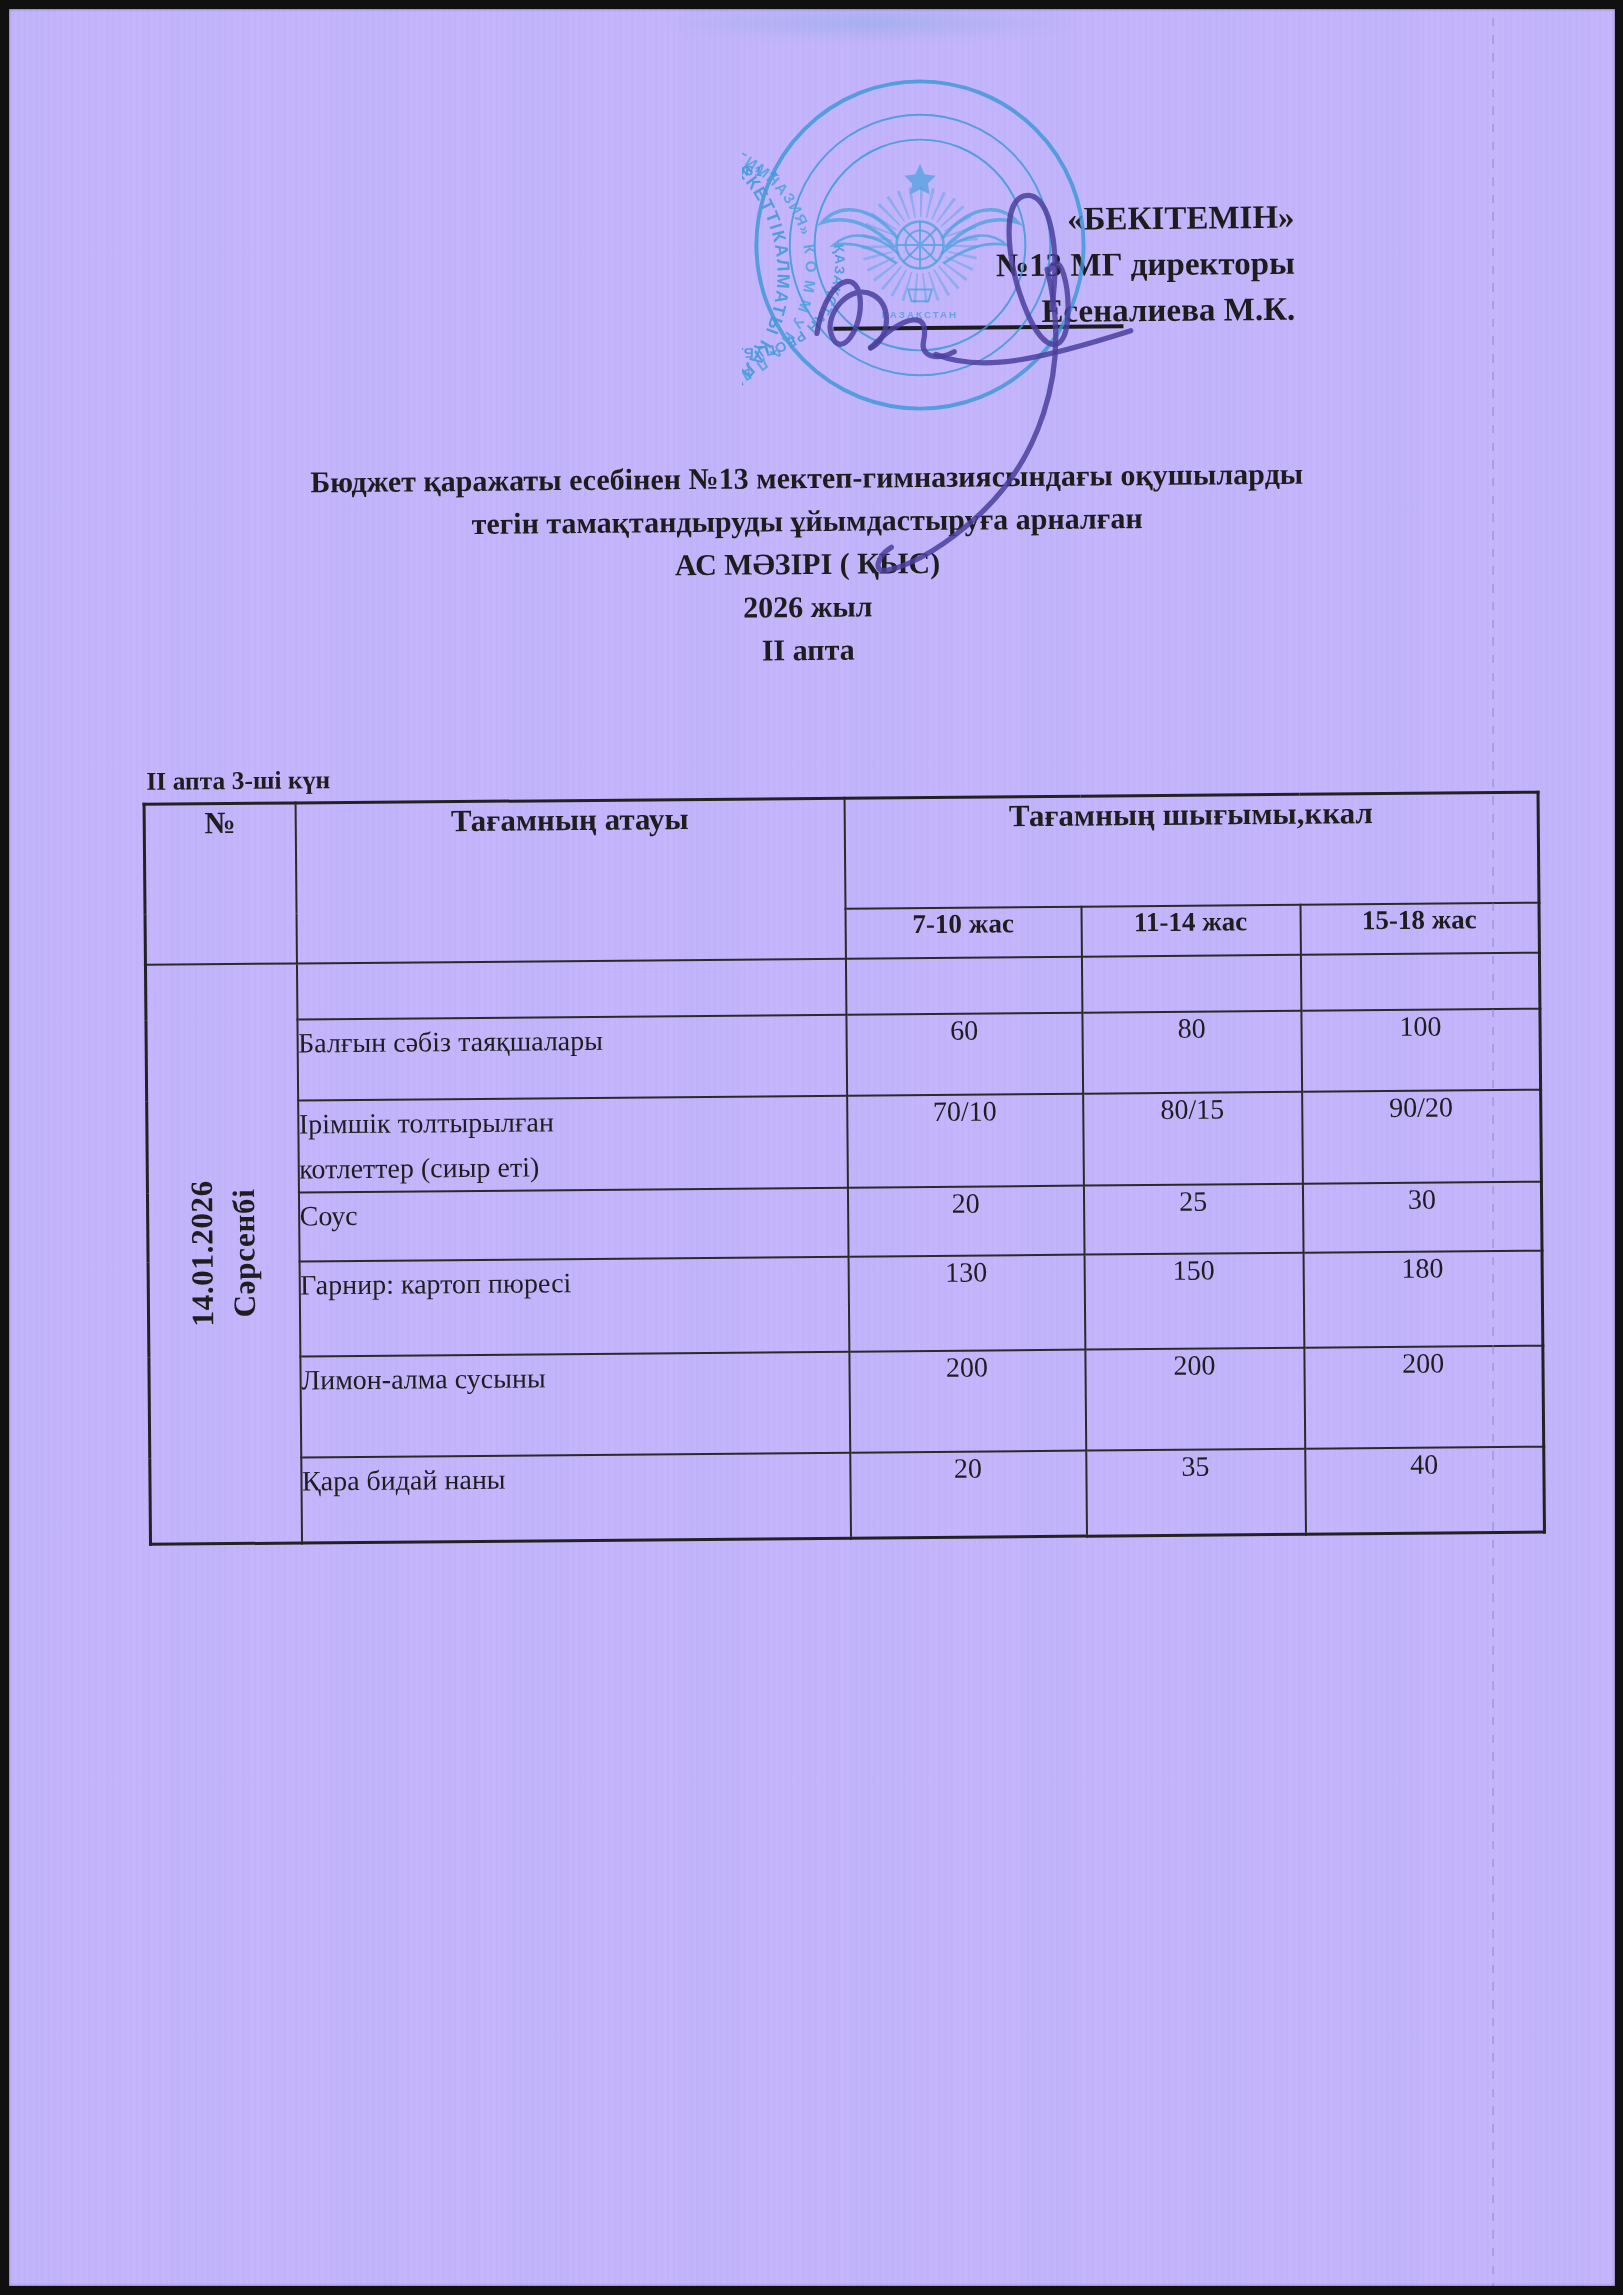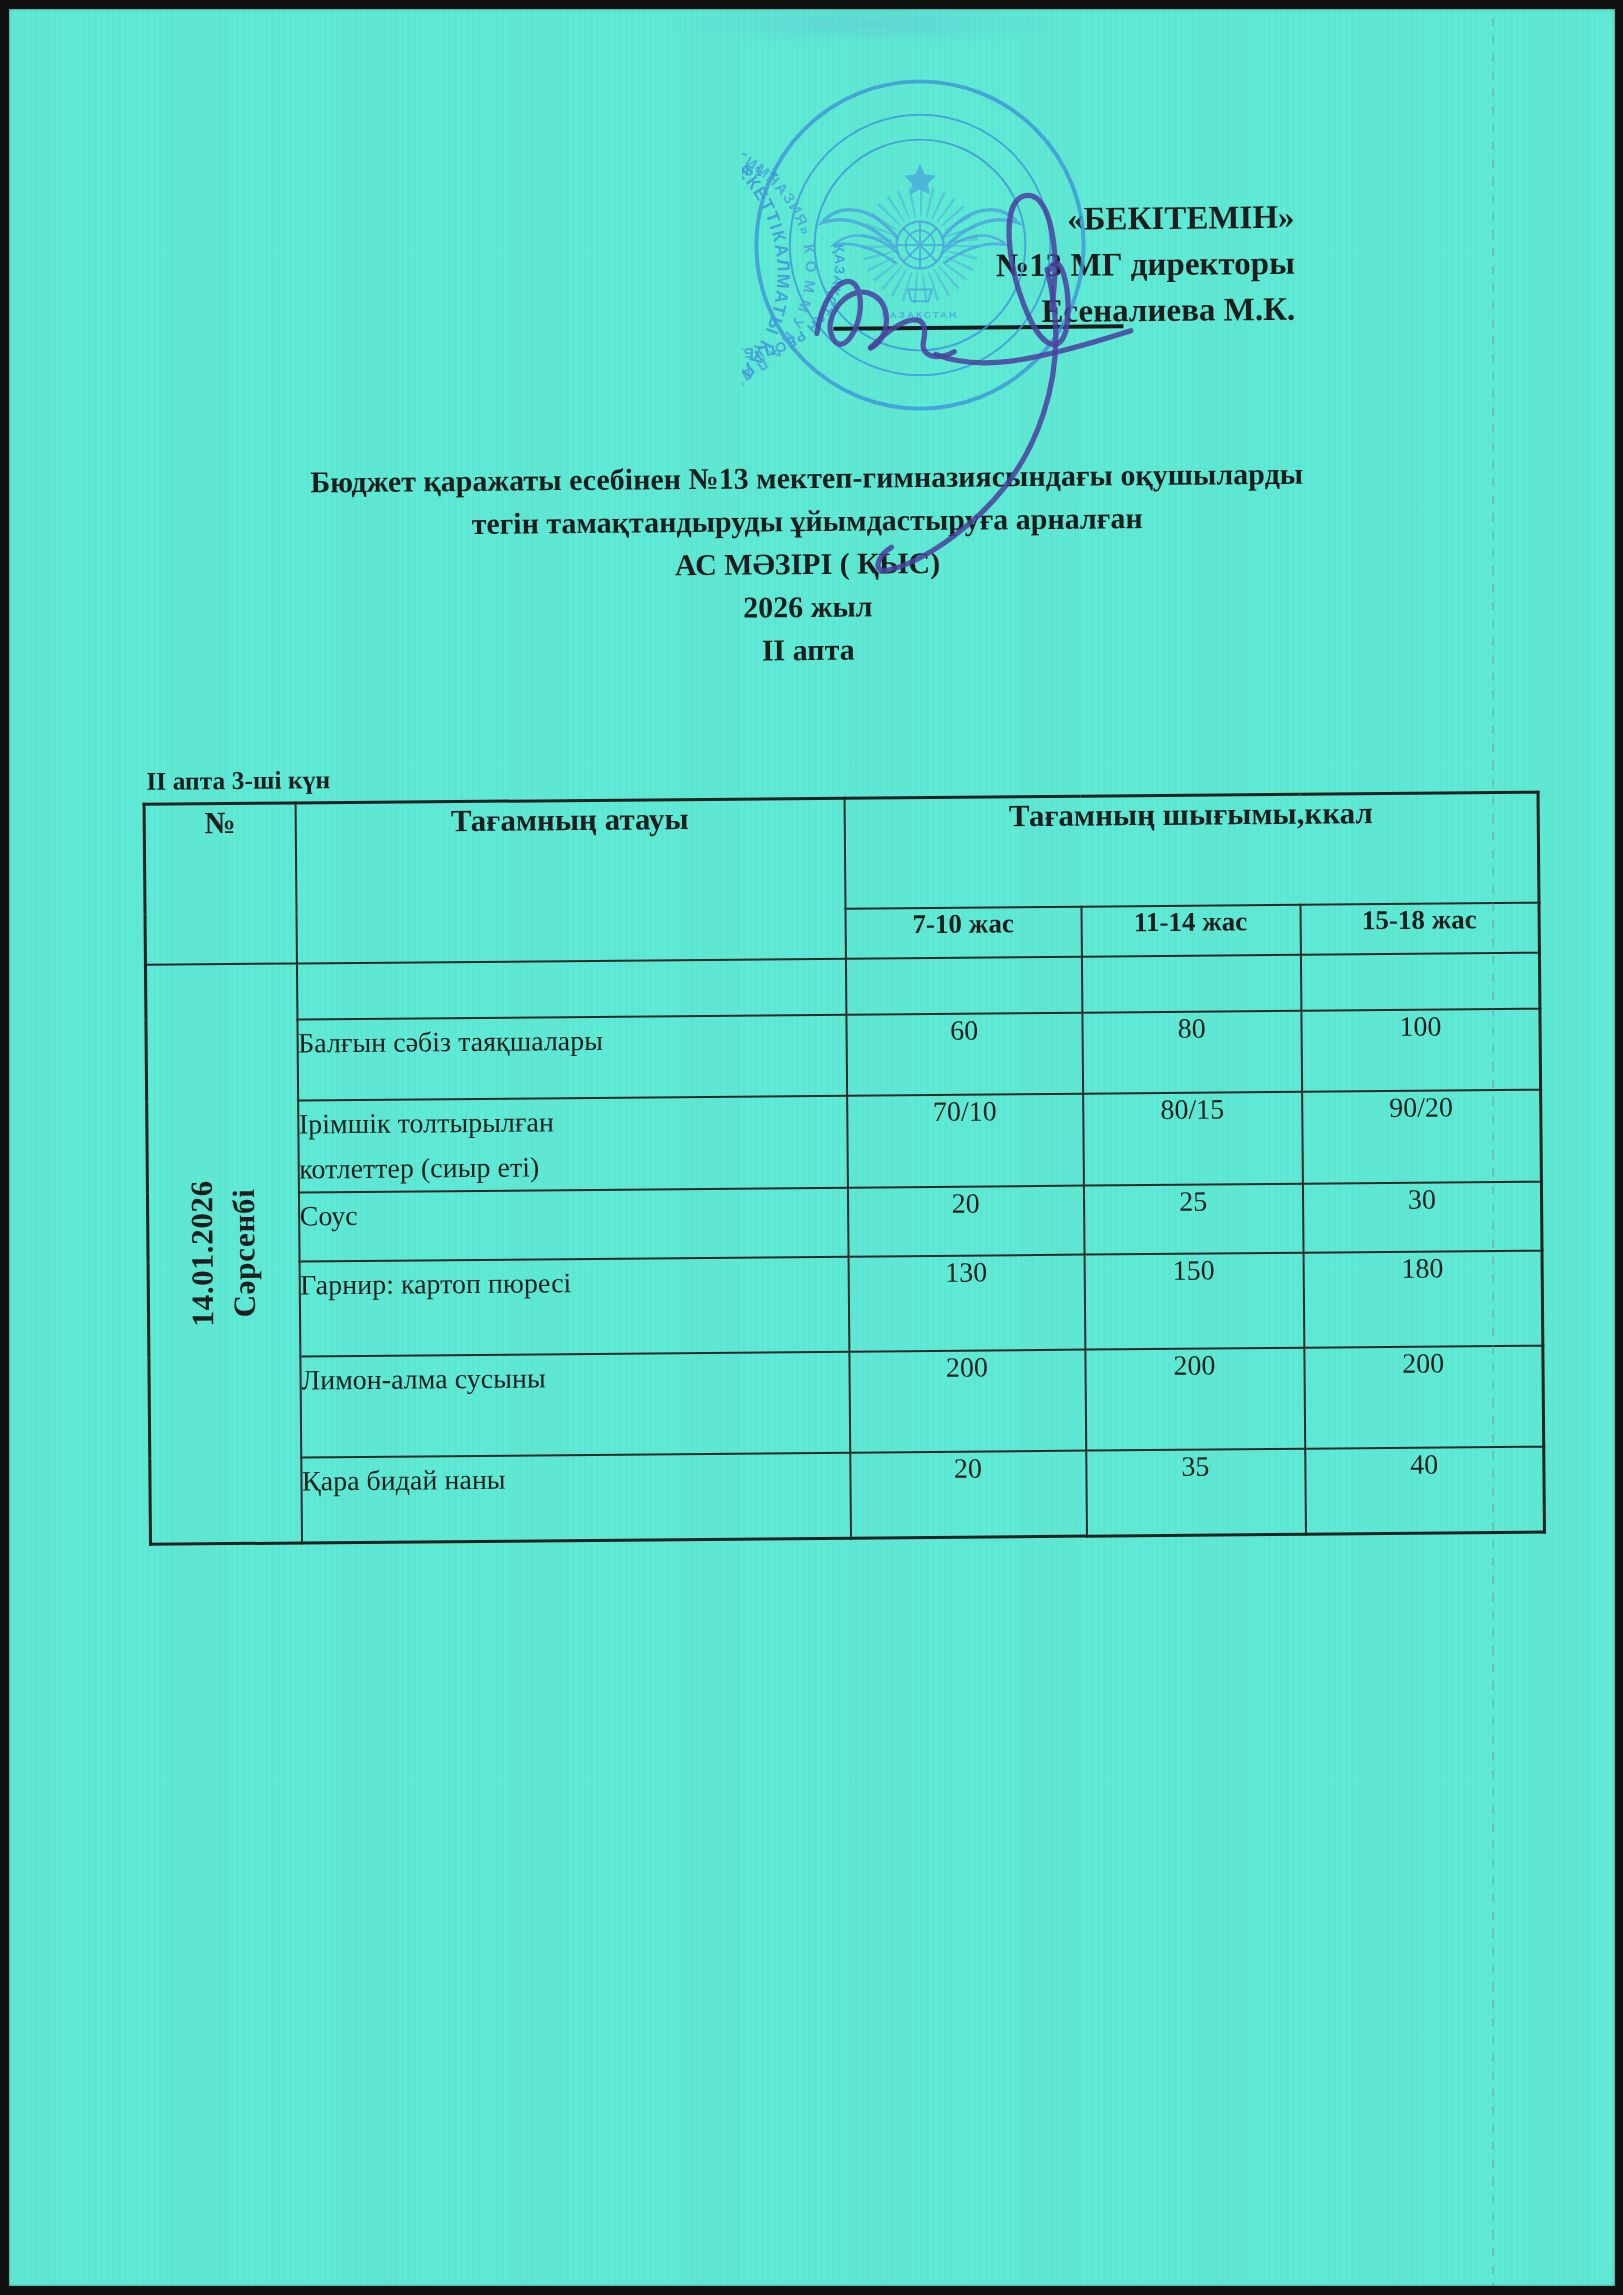--- a/index.html
+++ b/index.html
@@ -1,19 +1,19 @@
 <!DOCTYPE html>
 <html style="font-size:10.5px"><head>
 <meta charset="utf-8">
 <style>
   html,body{margin:0;padding:0;background:#e8e8e6;}
   .page{
     position:relative;
     width:1624px;height:2295px;
-    background:#5eead4;
+    background:#c4b5fd;
     overflow:hidden;
     font-family:"Liberation Serif","DejaVu Serif",serif;
     color:#1d1d1d;
   }
   
   .texture{
     position:absolute;inset:0;z-index:0;pointer-events:none;
     background:
       repeating-linear-gradient(90deg, rgba(60,70,90,0.018) 0 2.6px, rgba(0,0,0,0) 2.6px 5.9px),
       repeating-linear-gradient(90deg, rgba(120,130,150,0.015) 0 59px, rgba(0,0,0,0) 59px 170px);

